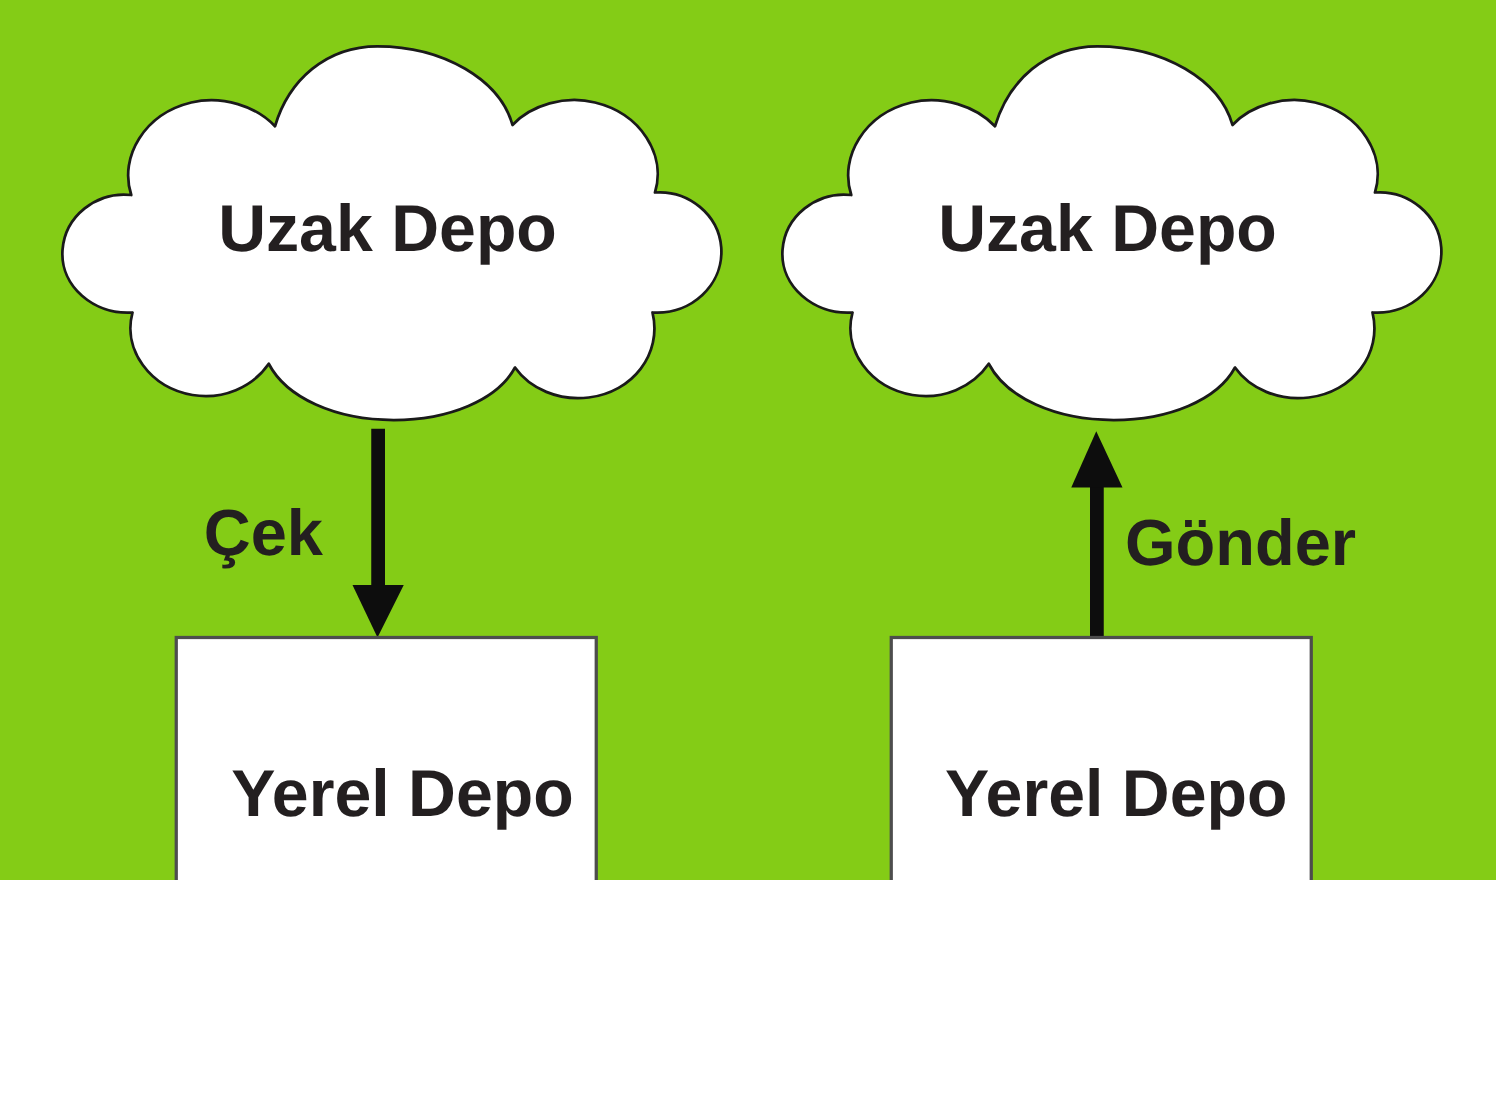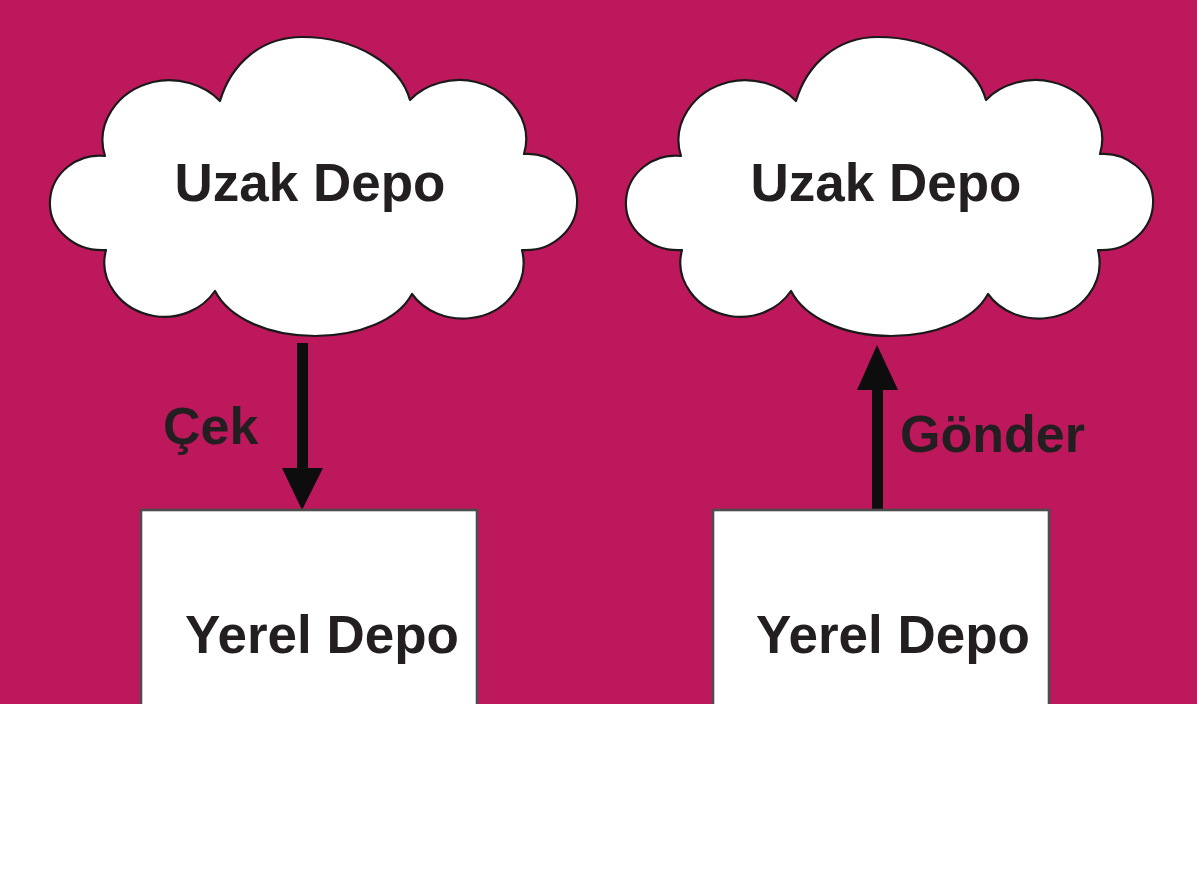--- a/index.html
+++ b/index.html
@@ -8,21 +8,21 @@
     padding: 0;
     background: #ffffff;
   }
   body {
     font-family: "Liberation Sans", sans-serif;
   }
   #canvas {
     position: relative;
     width: 1197px;
     height: 704px;
-    background: #be185d;
+    background: #84cc16;
     overflow: hidden;
   }
   #diagram-svg {
     position: absolute;
     left: 0;
     top: 0;
     width: 1197px;
     height: 896px;
   }
   .cloud-shape {

